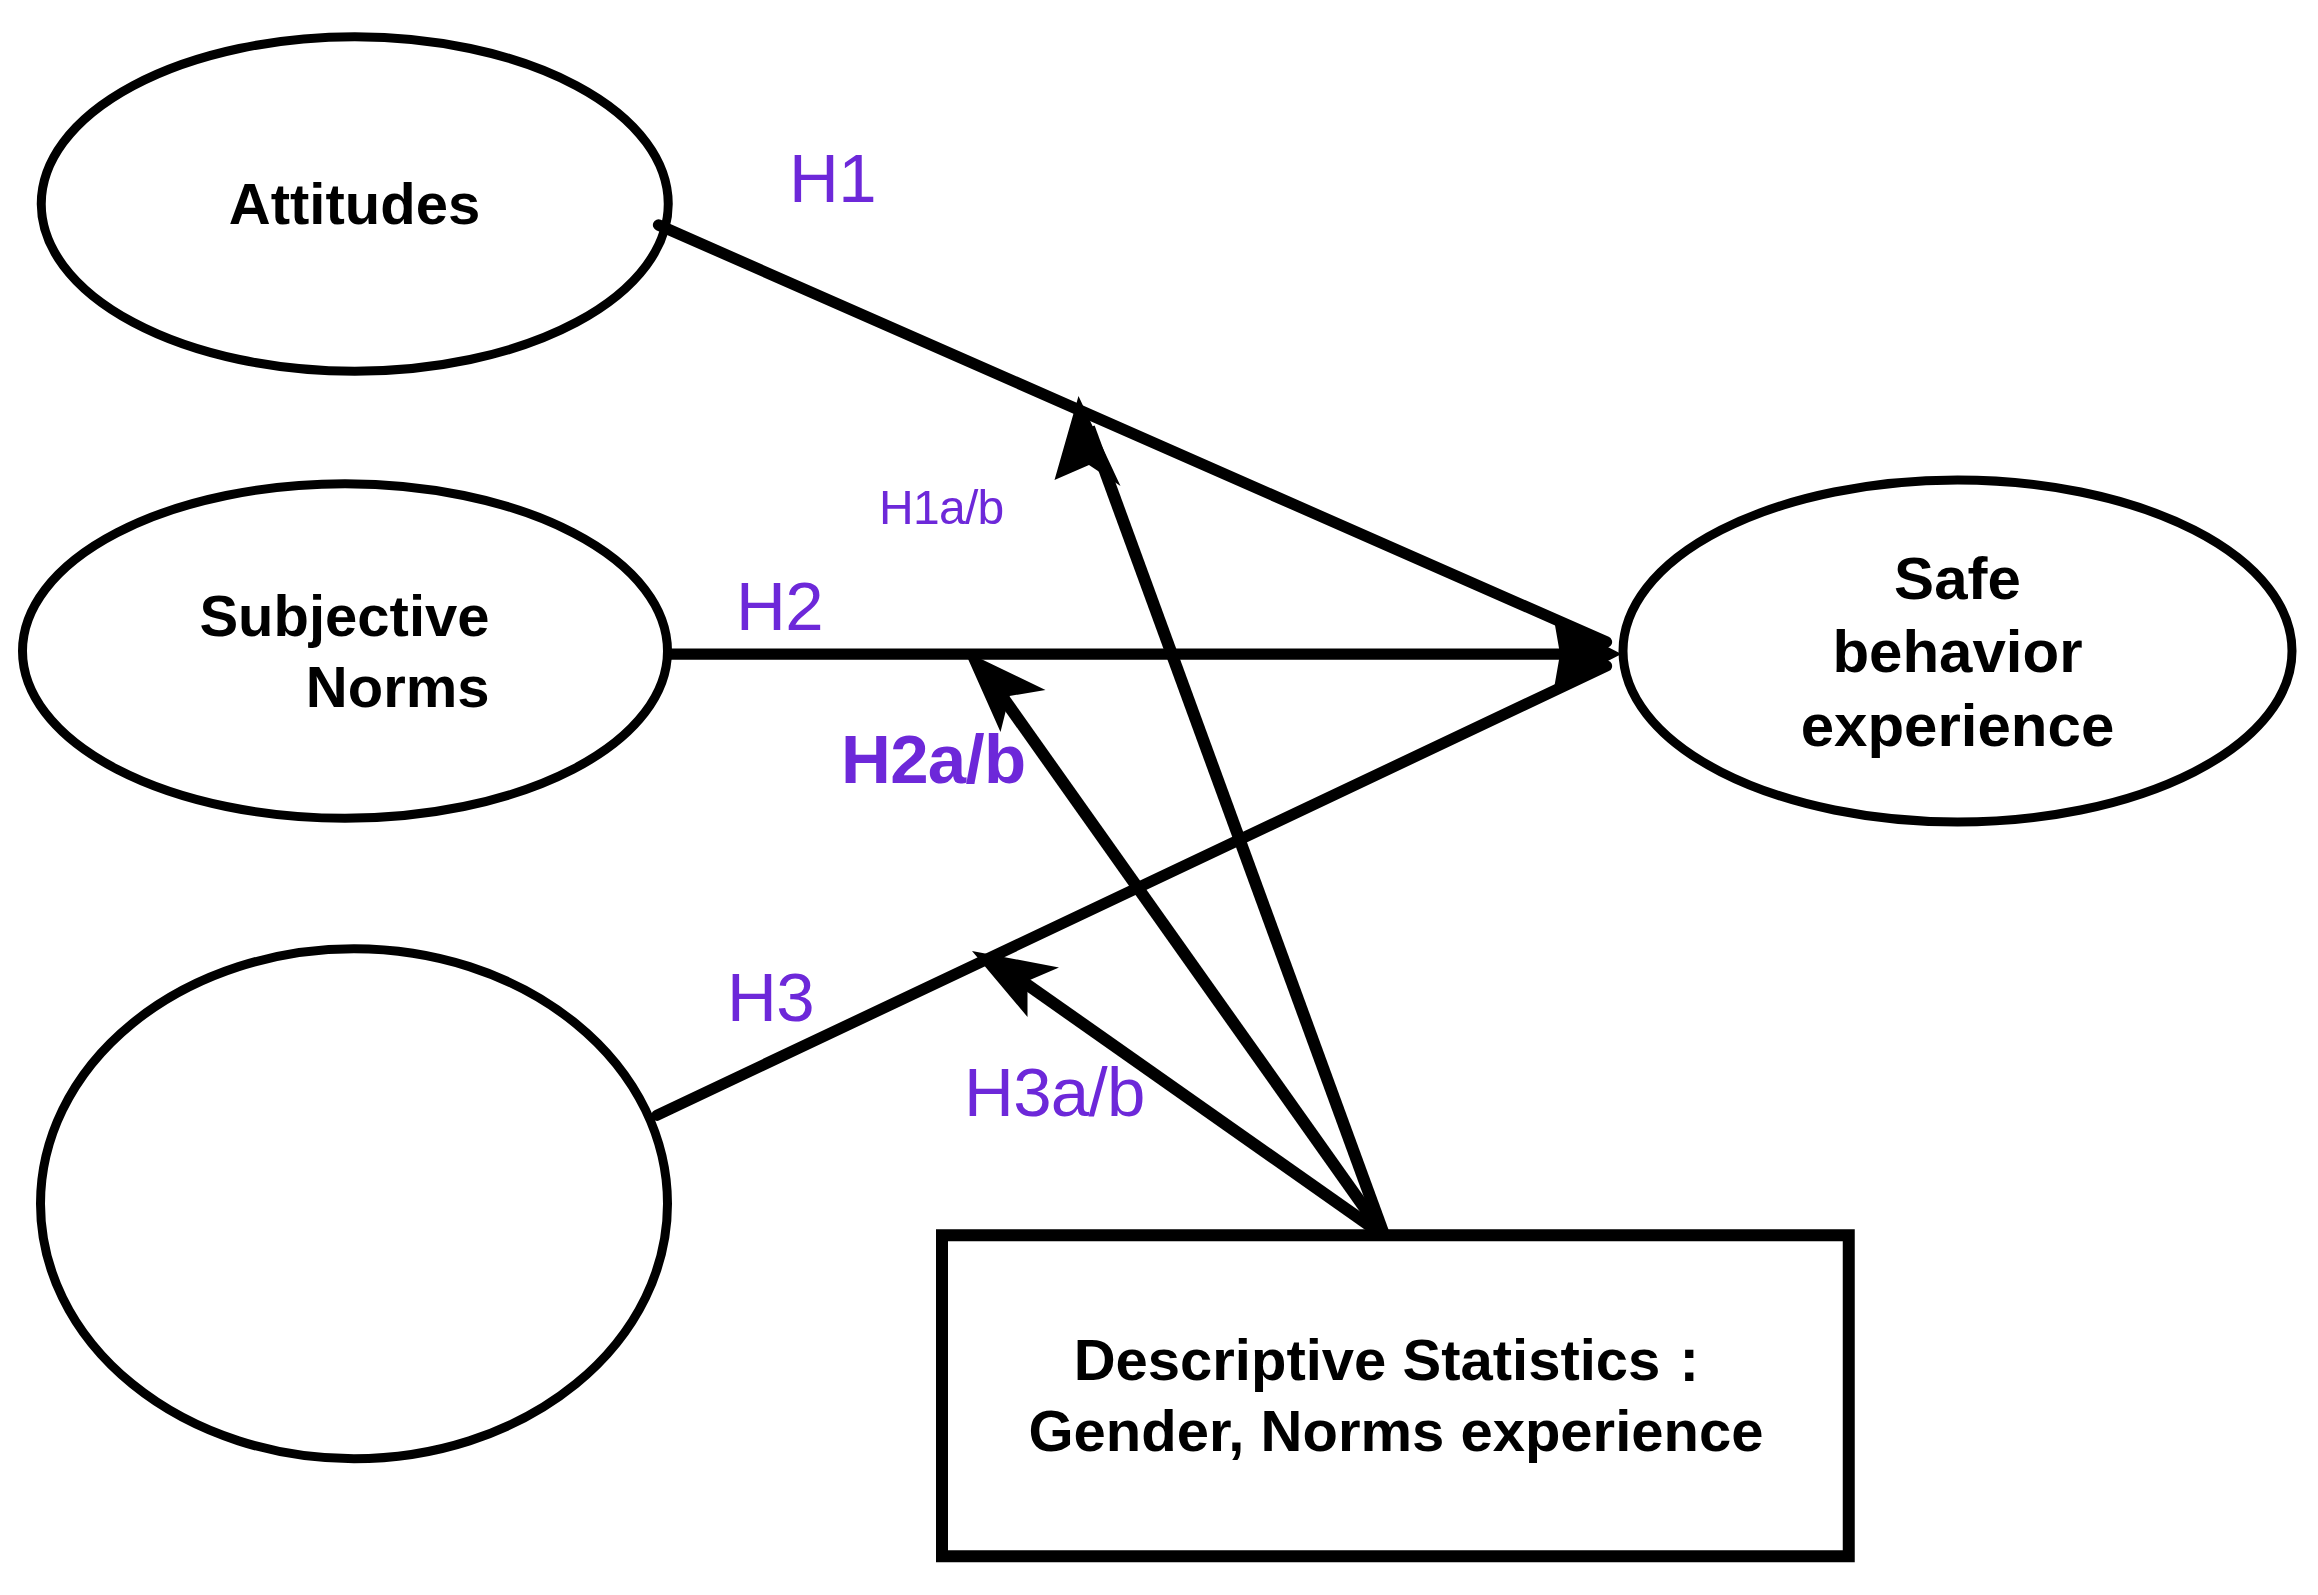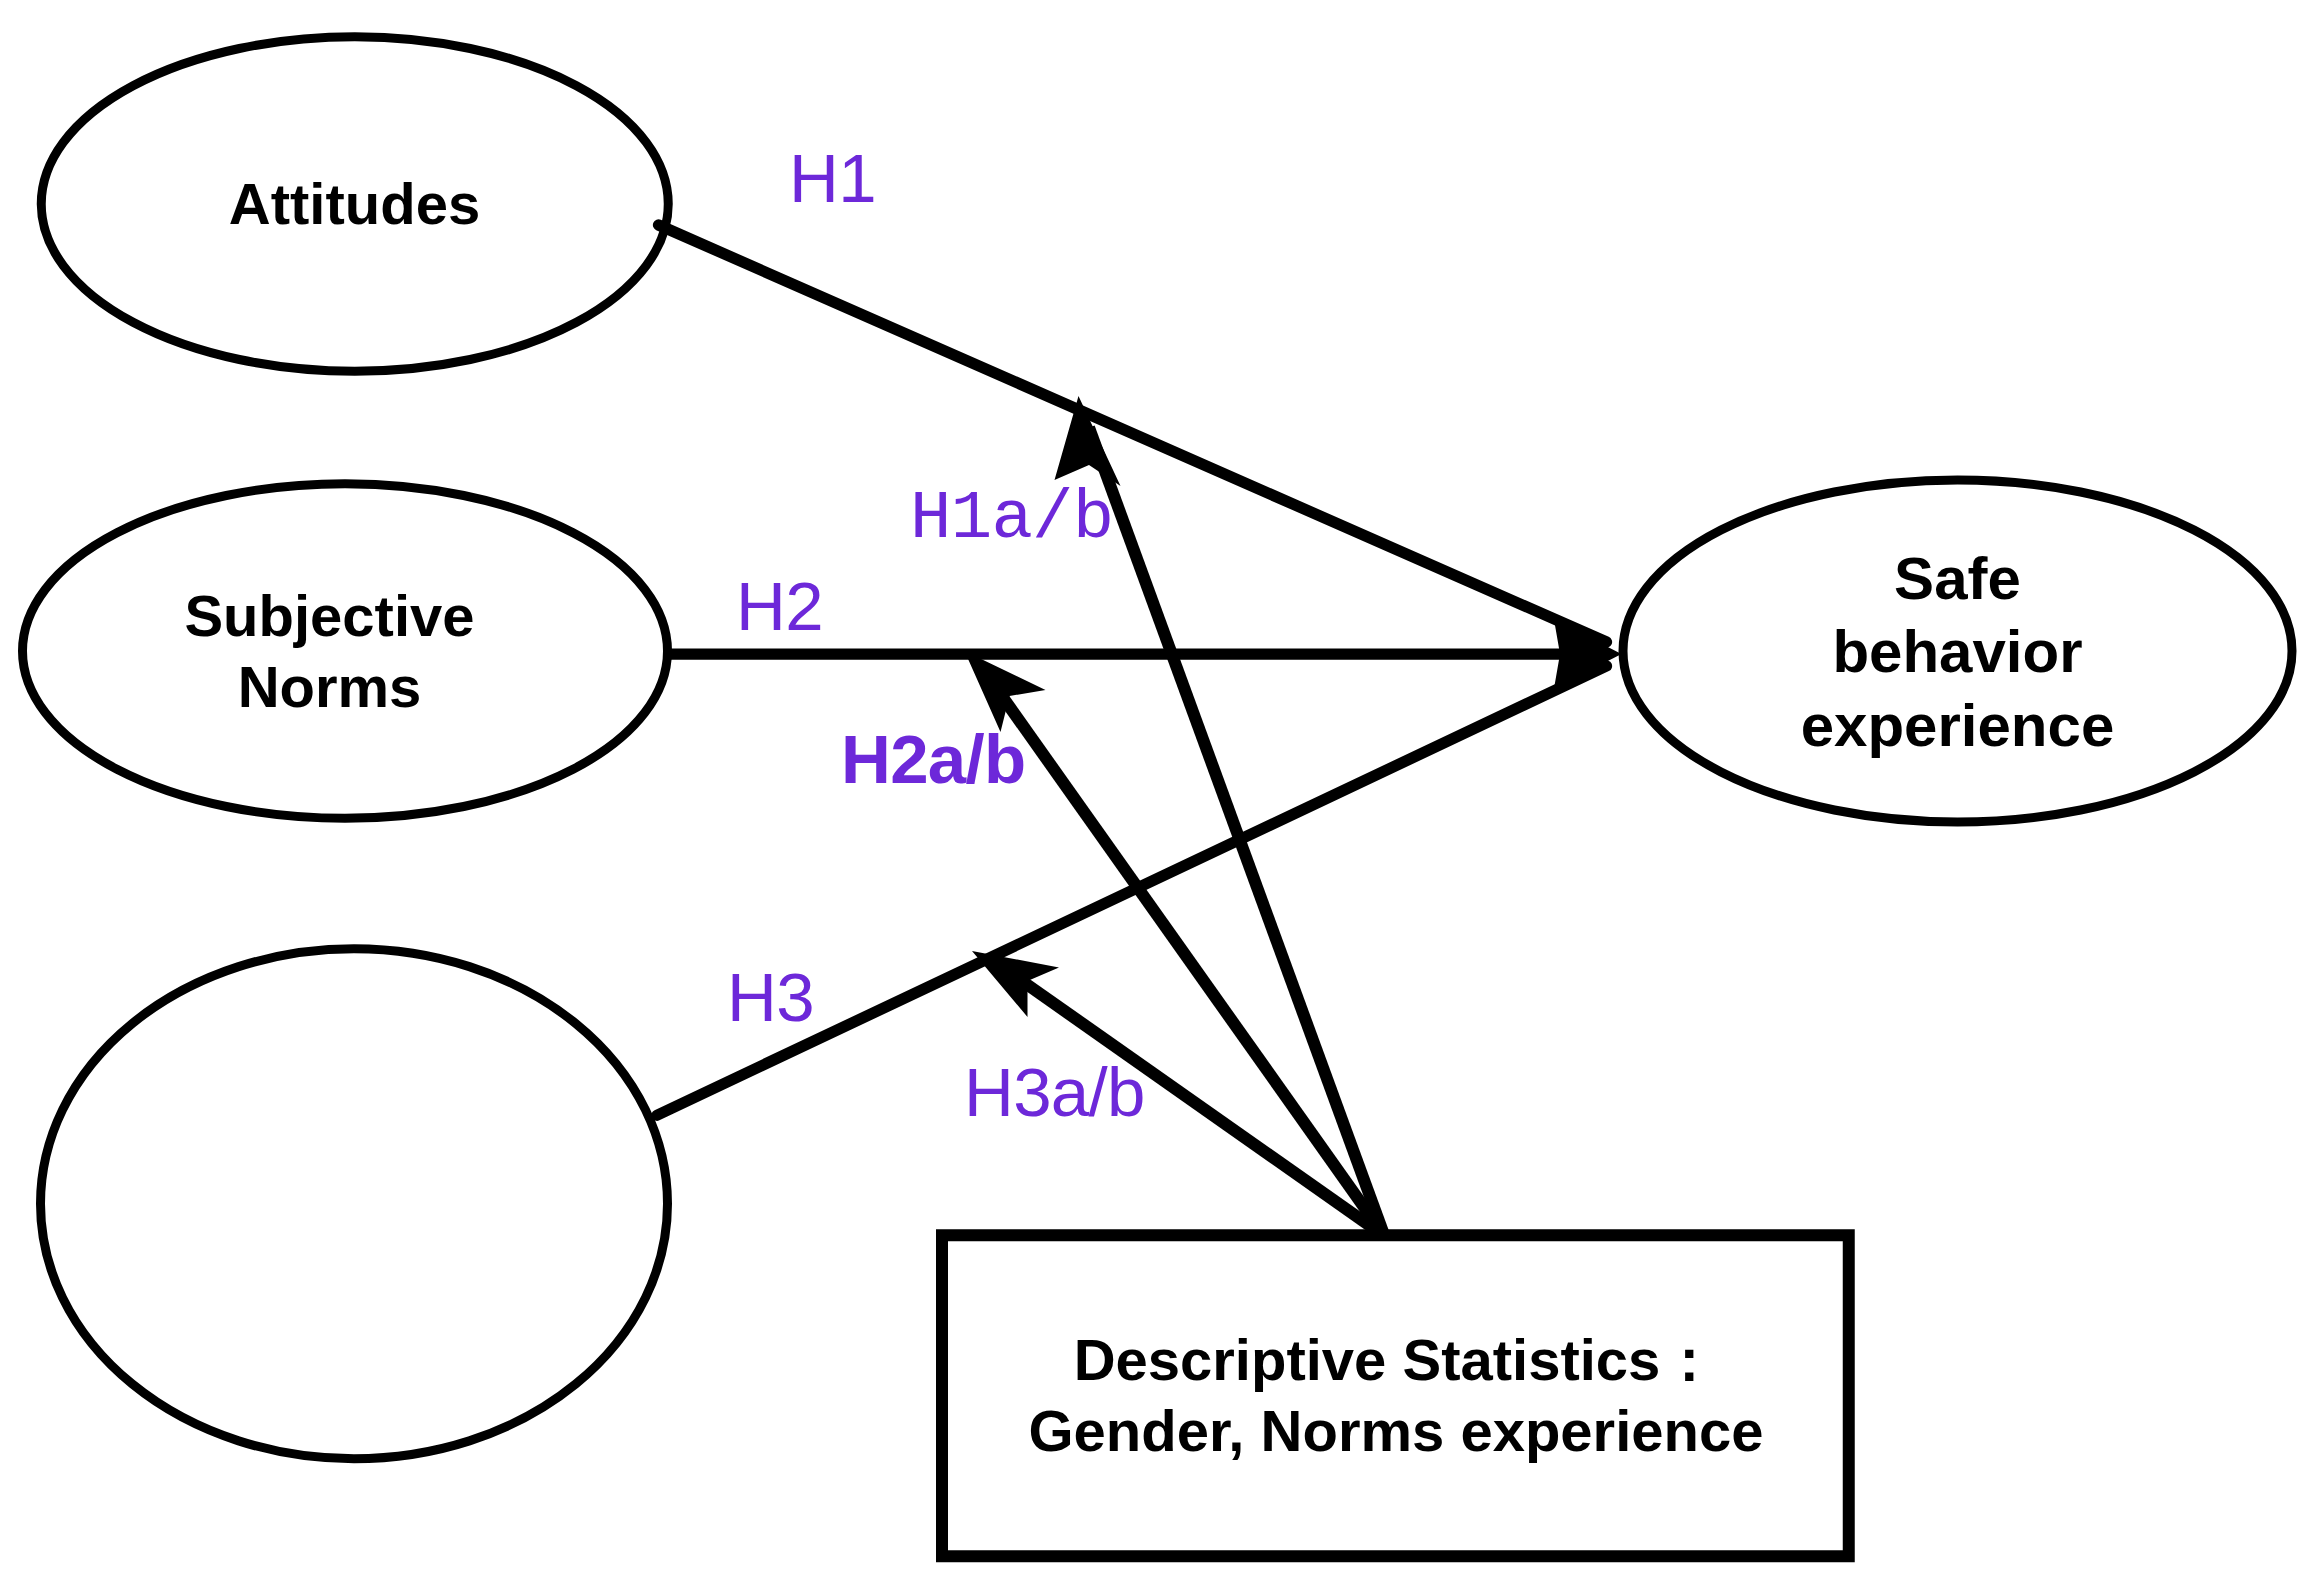--- a/index.html
+++ b/index.html
@@ -90,21 +90,21 @@
       <line x1="1846" y1="1648" x2="1340" y2="1292" stroke="#000000" stroke-width="16" stroke-linecap="butt"></line>
       <polygon points="1296,1268 1370,1356 1370,1308 1412,1290" fill="#000000"></polygon>
     </g>
 
   </svg>
 
   <div class="node-label" style="left:56px; top:127px; width:597px; height:154px; font-size:58px;">
     <span>Attitudes</span>
   </div>
 
-  <div class="node-label" style="left:26px; top:555px; width:607px; height:193px; font-size:58px;">
+  <div class="node-label" style="left:41px; top:555px; width:607px; height:193px; font-size:58px;text-align:right;">
     <span>Subjective
 Norms</span>
   </div>
 
 
   <div class="node-label" style="left:1650px; top:517px; width:615px; height:270px; font-size:60px;">
     <span>Safe
 behavior
 experience</span>
   </div>
@@ -113,20 +113,20 @@
     <span>Descriptive Statistics：</span>
     <span>Gender, Norms experience</span>
   </div>
 
   <div class="edge-label" style="left:789px; top:139px; font-size:69px;">H1</div>
 
   <div class="edge-label" style="left:736px; top:567px; font-size:69px;">H2</div>
 
   <div class="edge-label" style="left:727px; top:958px; font-size:69px;">H3</div>
 
-  <div class="edge-label" style="left:910px; top:480px; font-size:69px;font-family:Liberation Mono, monospace;">H1a/b</div>
+  <div class="edge-label" style="left:879px; top:480px; font-size:48px;">H1a/b</div>
 
   <div class="edge-label" style="left:841px; top:720px; font-size:69px;font-weight:bold;">H2a/b</div>
 
   <div class="edge-label" style="left:964px; top:1053px; font-size:69px;">H3a/b</div>
 
 </div>
 
 
 </body></html>

